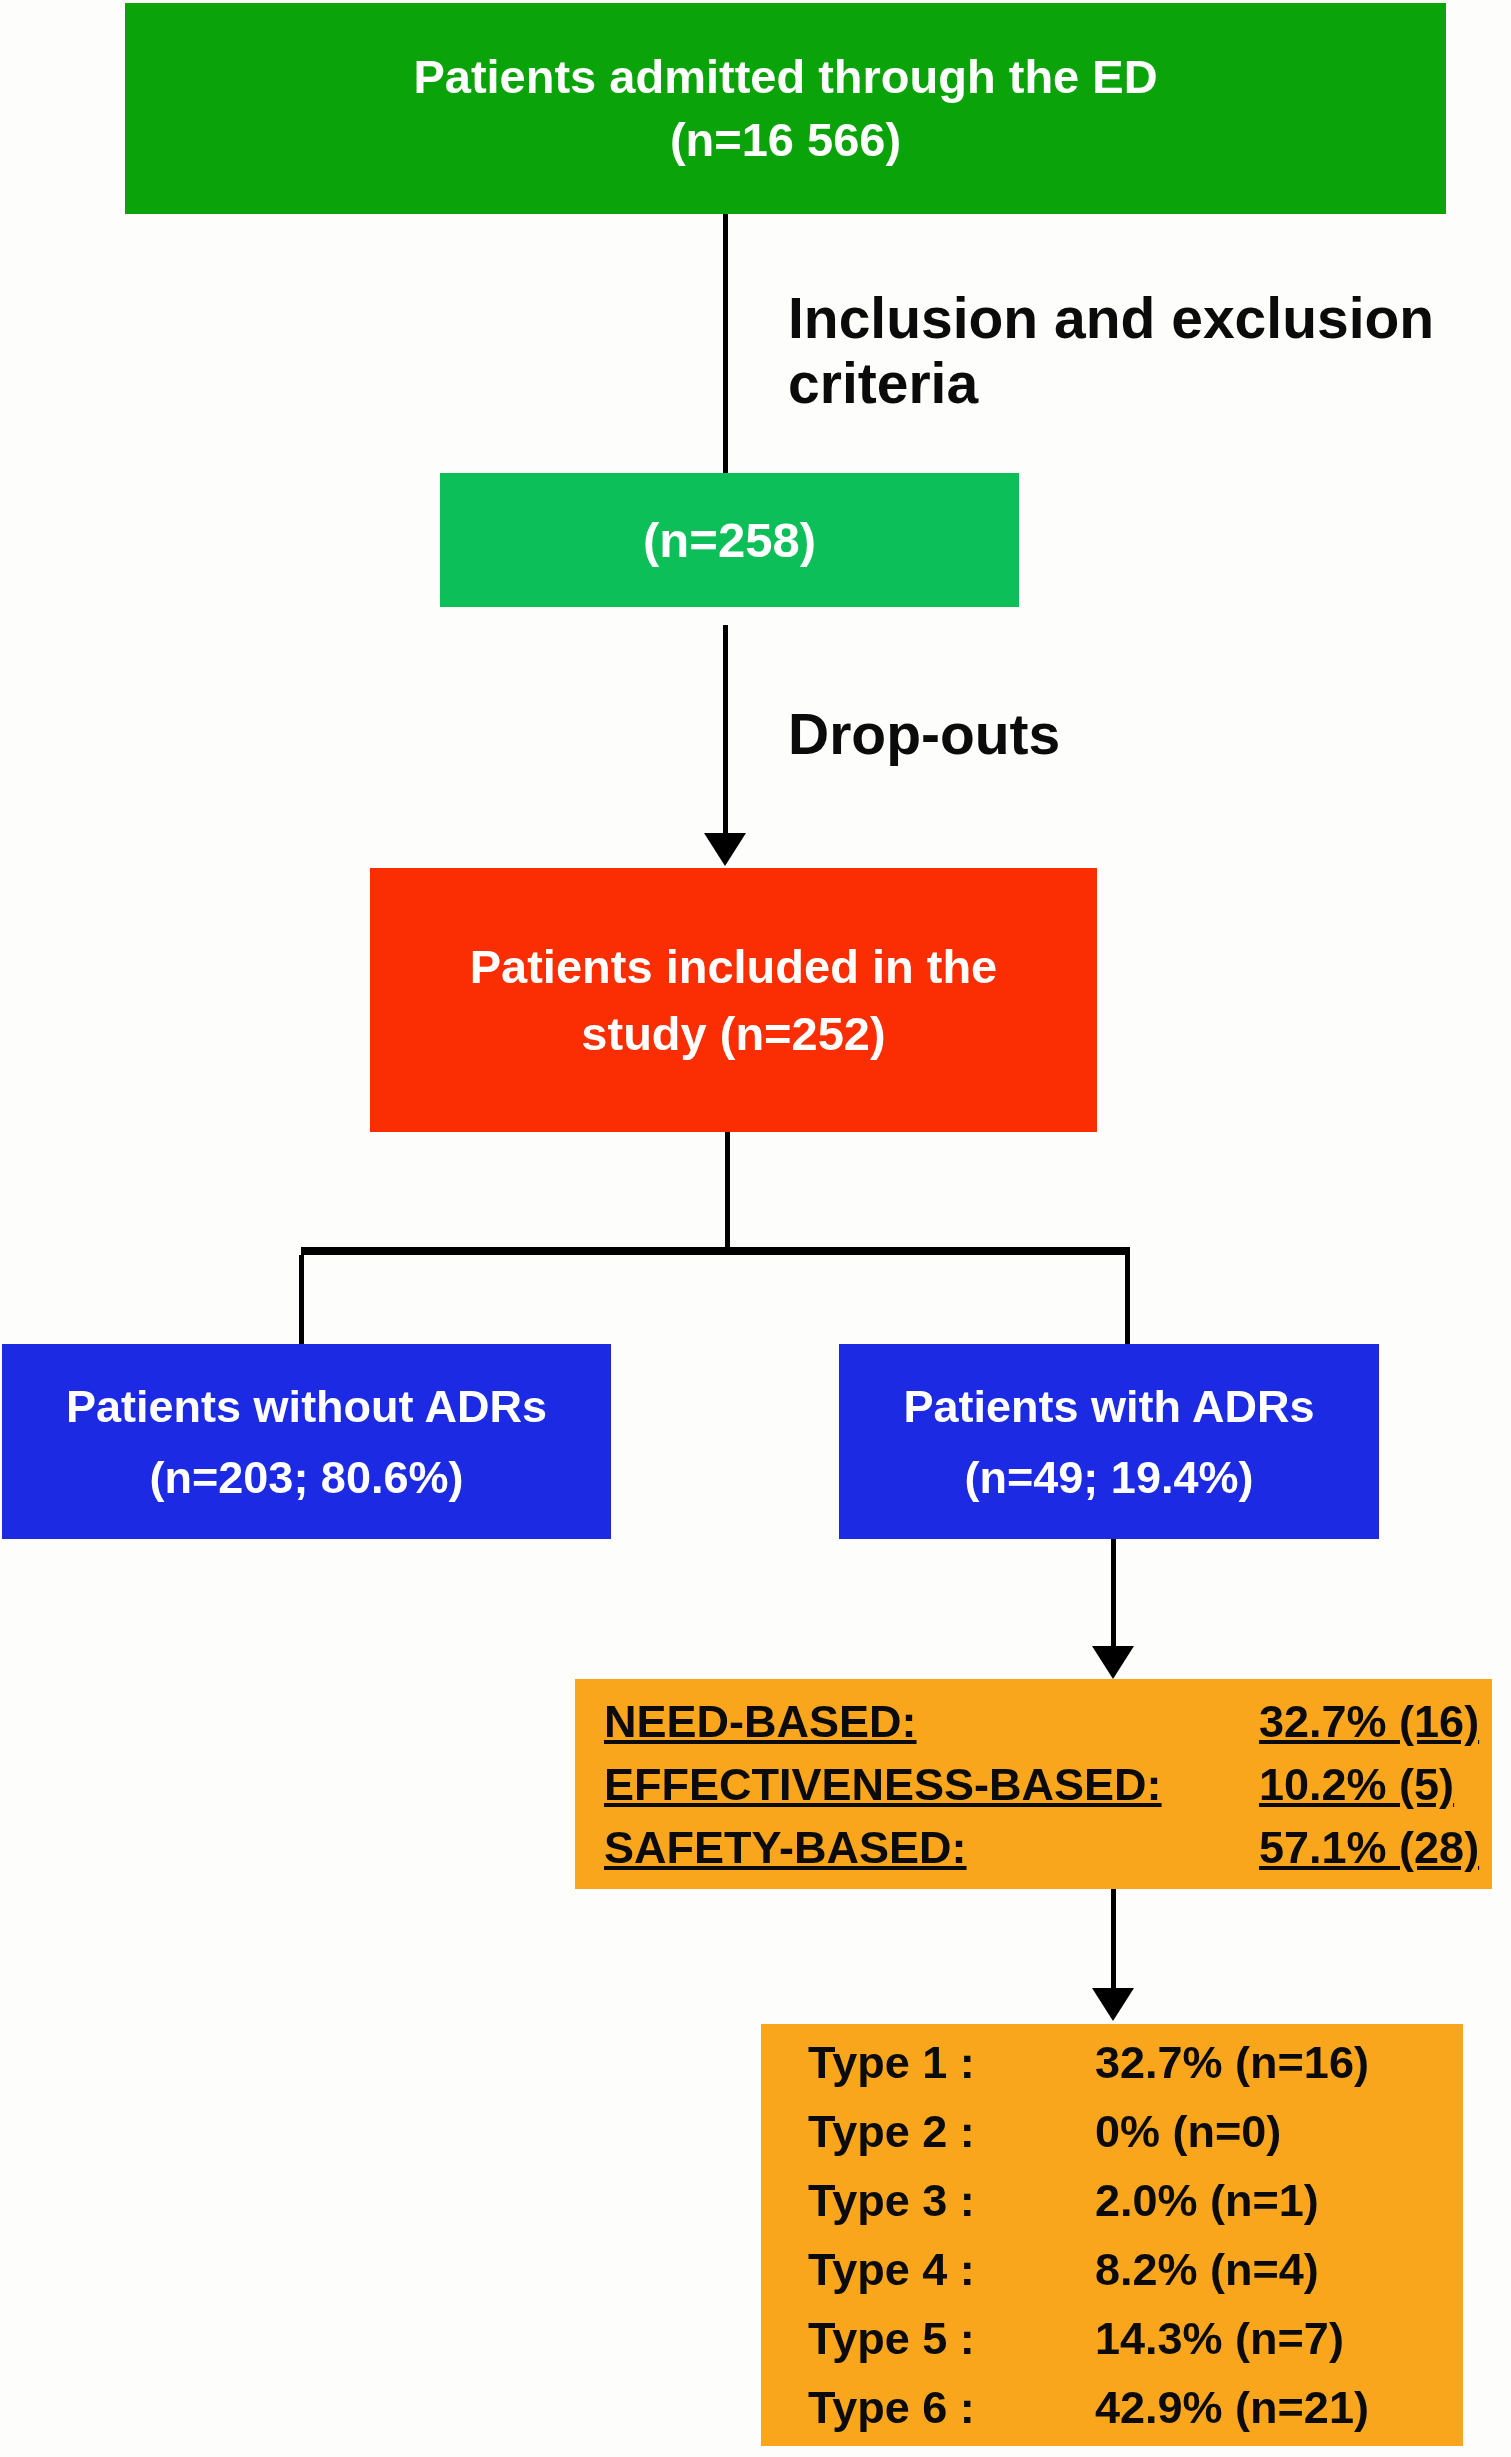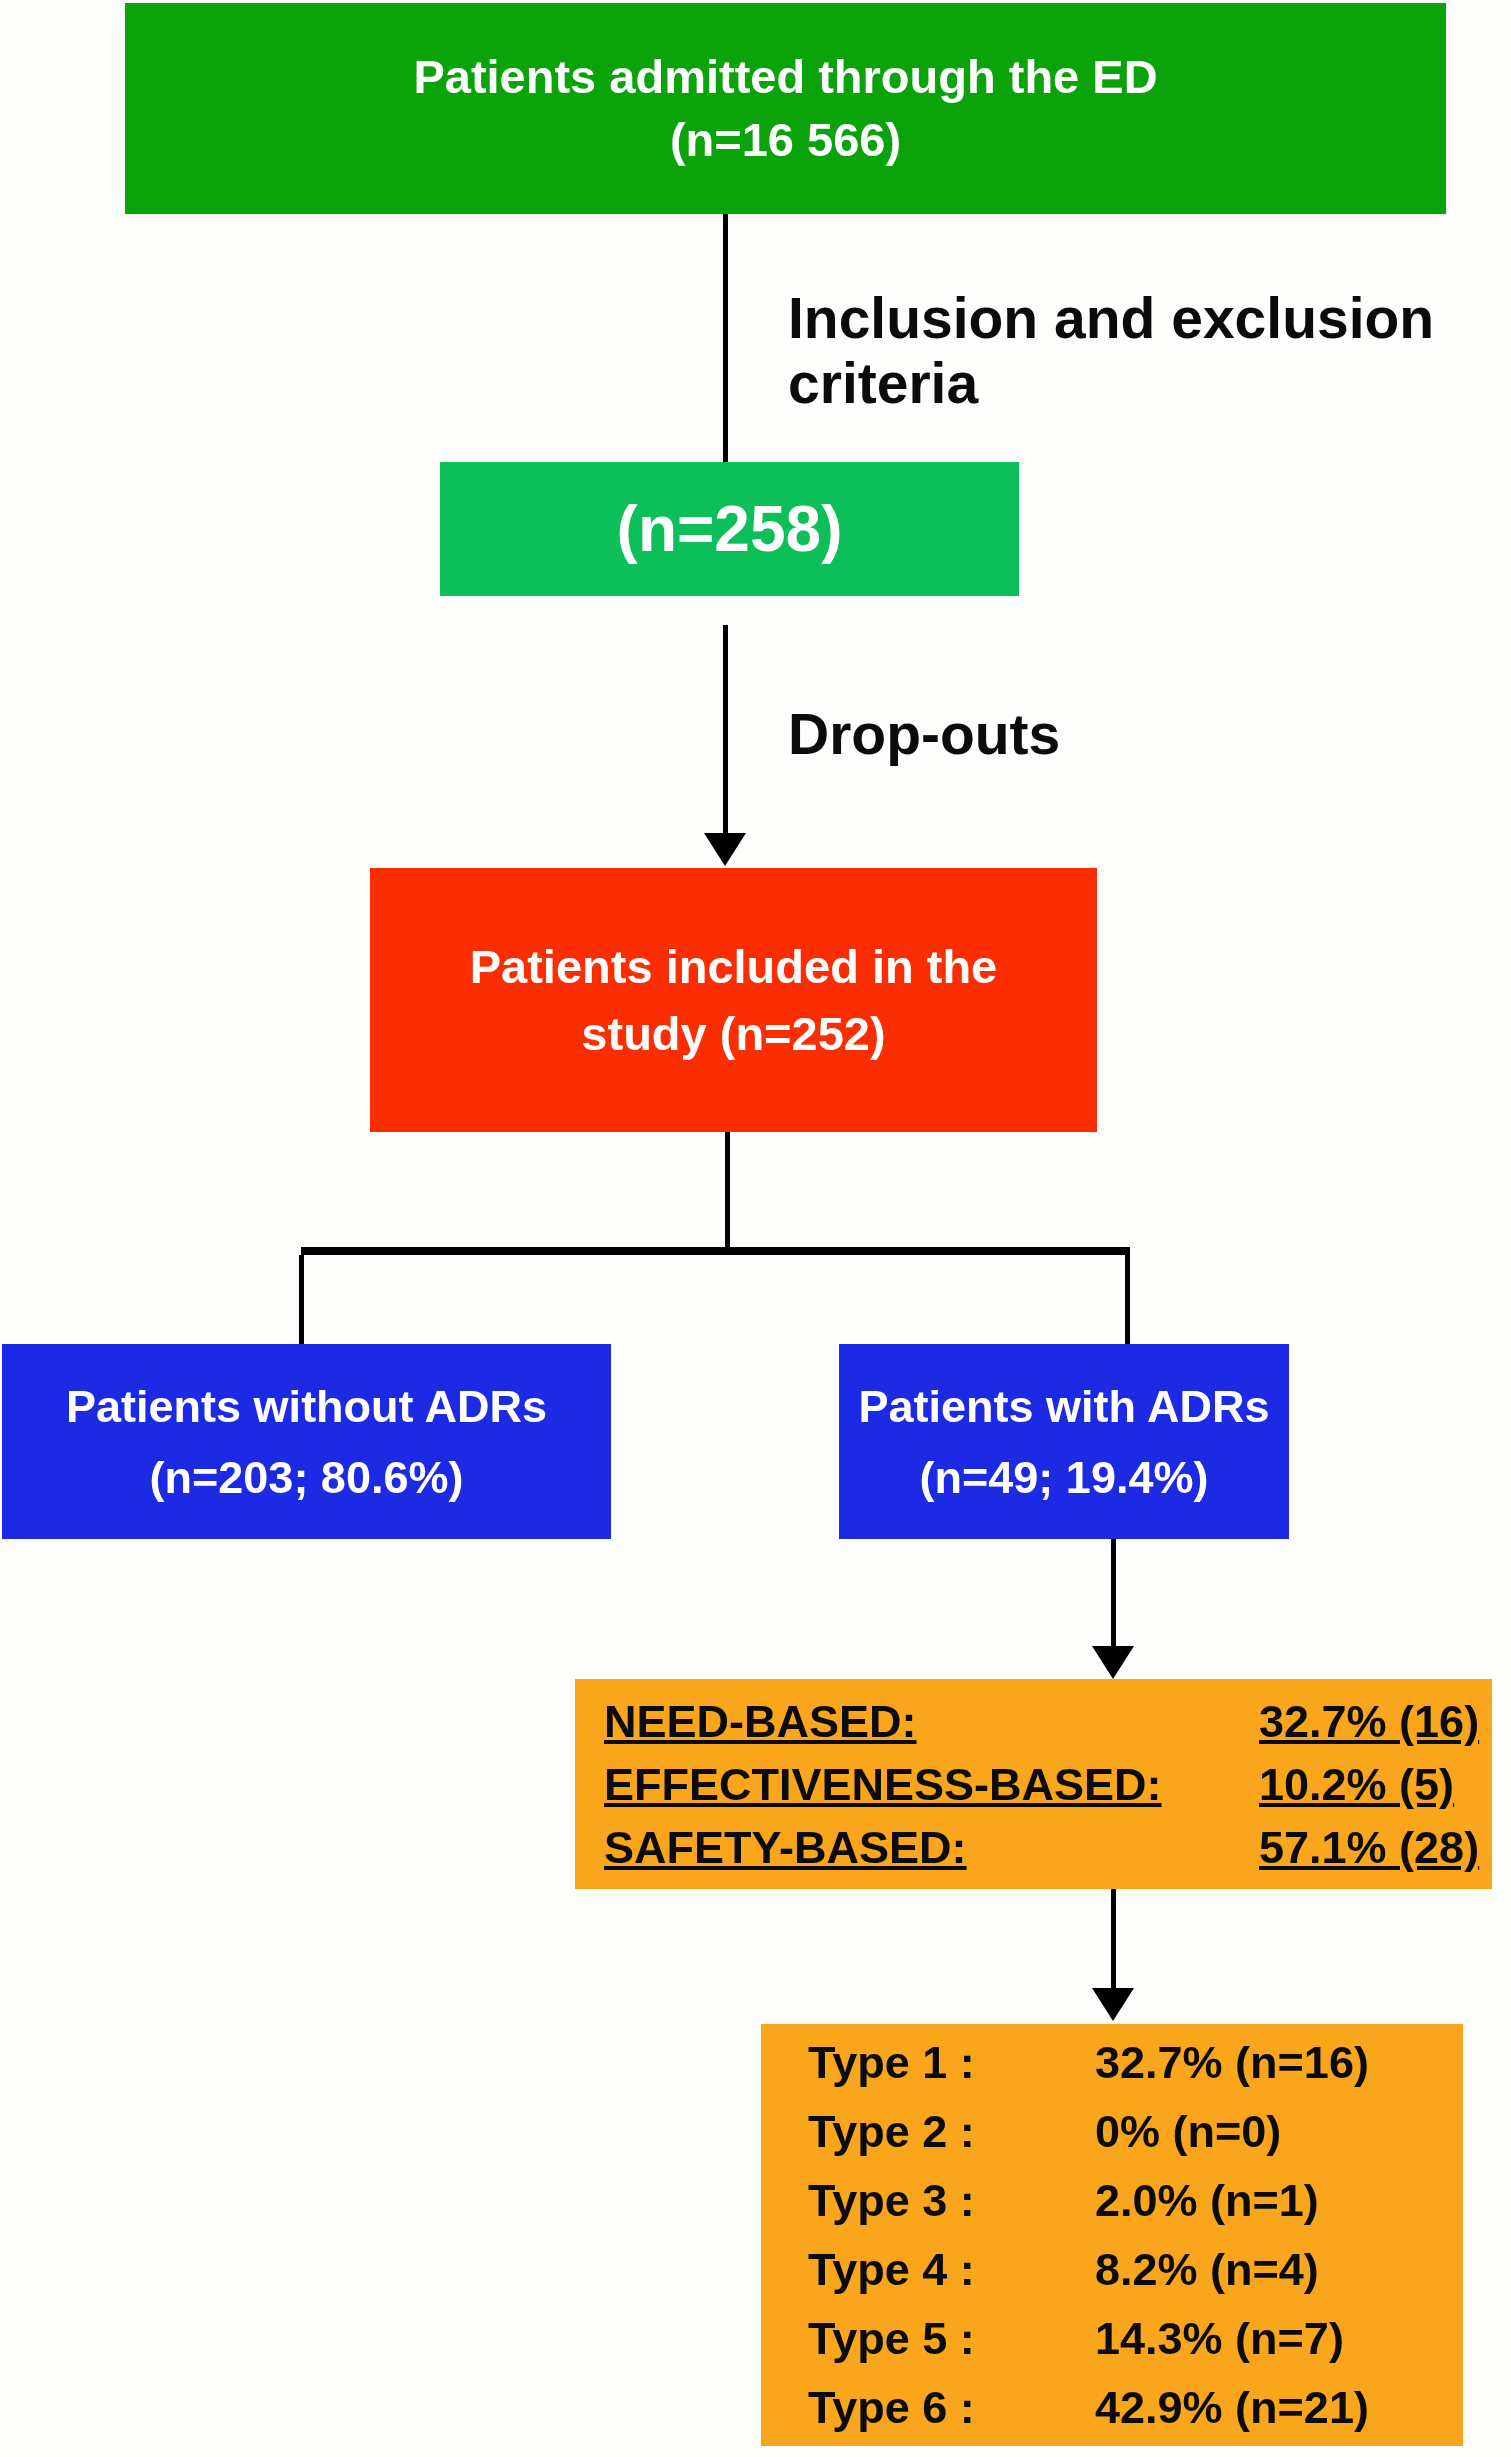--- a/index.html
+++ b/index.html
@@ -26,36 +26,36 @@
     color: #ffffff;
   }
   .box .bline { display: block; }
 
   #box-admitted {
     left: 125px; top: 2.9px; width: 1321px; height: 211px;
     background: #0aa40a;
     font-size: 47px; line-height: 63px;
   }
   #box-n258 {
-    left: 440px; top: 462px; width: 579px; height: 134px;
+    left: 440px; top: 473px; width: 579px; height: 134px;
     background: #0cbf58;
-    font-size: 64px; line-height: 55px;
+    font-size: 49px; line-height: 55px;
   }
   #box-included {
     left: 370px; top: 868px; width: 727px; height: 264px;
     background: #fa2e02;
     font-size: 47px; line-height: 67px;
   }
   #box-without-adrs {
     left: 2px; top: 1344px; width: 609px; height: 195px;
     background: #1c2be3;
     font-size: 45px; line-height: 71px;
   }
   #box-with-adrs {
-    left: 839px; top: 1344px; width: 450px; height: 195px;
+    left: 839px; top: 1344px; width: 540px; height: 195px;
     background: #1c2be3;
     font-size: 45px; line-height: 71px;
   }
 
   .note {
     position: absolute;
     color: #0b0b0b;
     font-size: 57px;
     line-height: 65px;
     margin-left: 18px;

